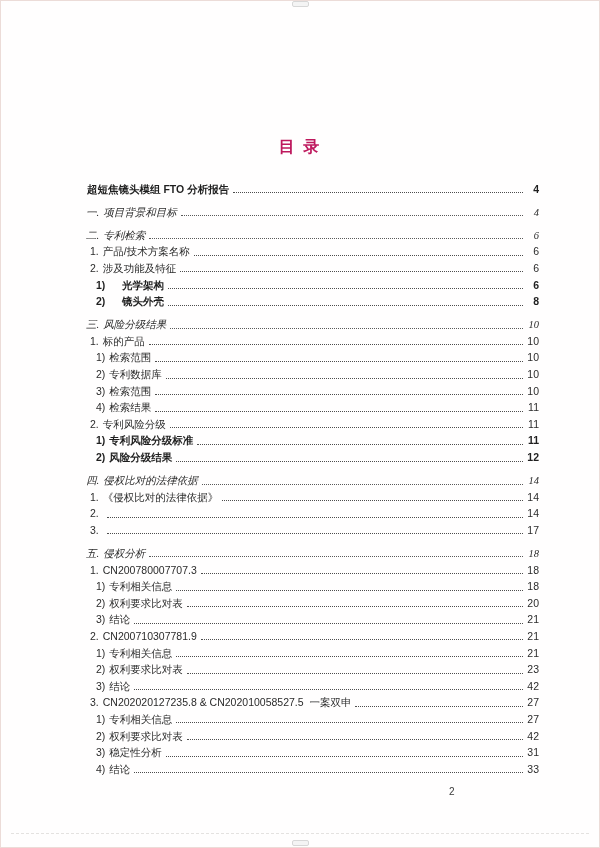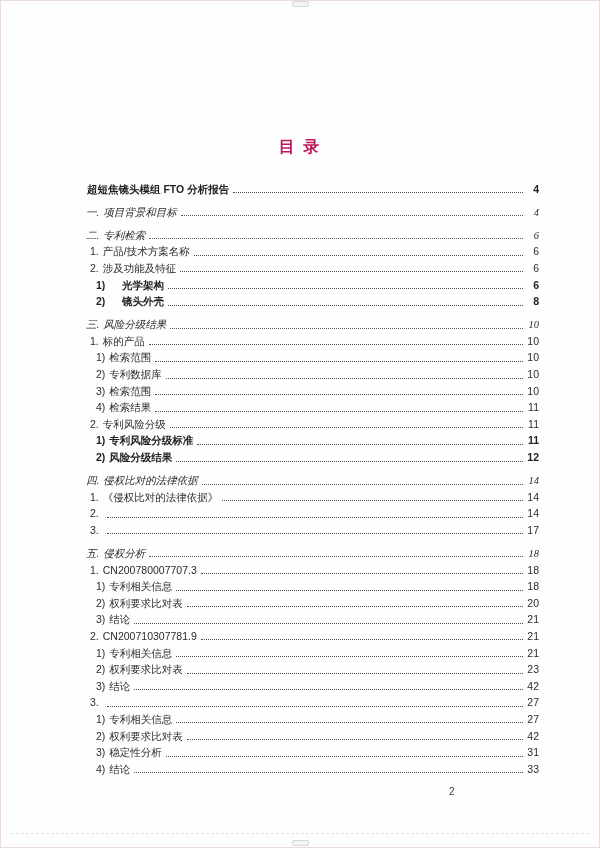--- a/index.html
+++ b/index.html
@@ -250,20 +250,21 @@
     <span class="pg">23</span>
   </div>
       <div class="row lvl3 s-normal">
     <span class="num">3)</span>
     <span class="txt">结论</span>
     <span class="dots"></span>
     <span class="pg">42</span>
   </div>
       <div class="row lvl2 s-normal">
     <span class="num">3.</span>
+    <span class="txt">CN202020127235.8 &amp; CN202010058527.5  一案双申</span>
     <span class="dots"></span>
     <span class="pg">27</span>
   </div>
       <div class="row lvl3 s-normal">
     <span class="num">1)</span>
     <span class="txt">专利相关信息</span>
     <span class="dots"></span>
     <span class="pg">27</span>
   </div>
       <div class="row lvl3 s-normal">

